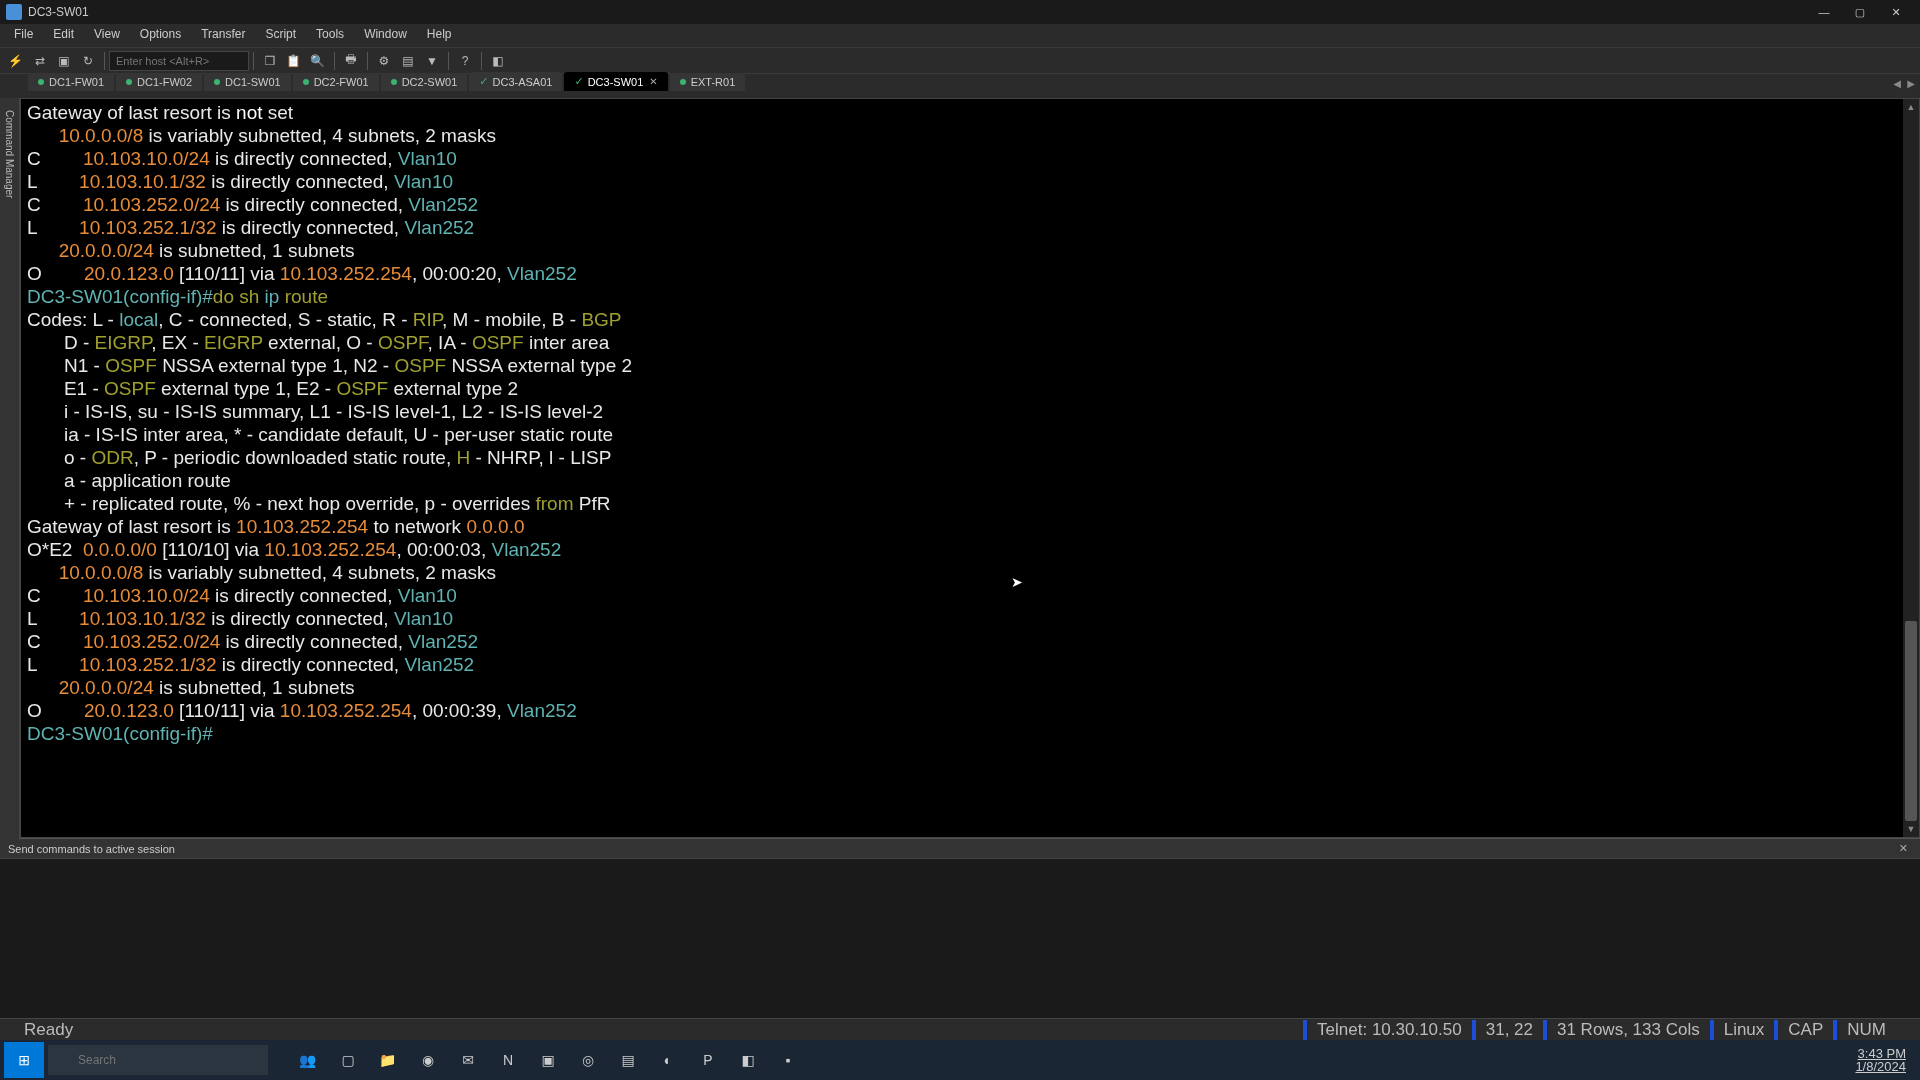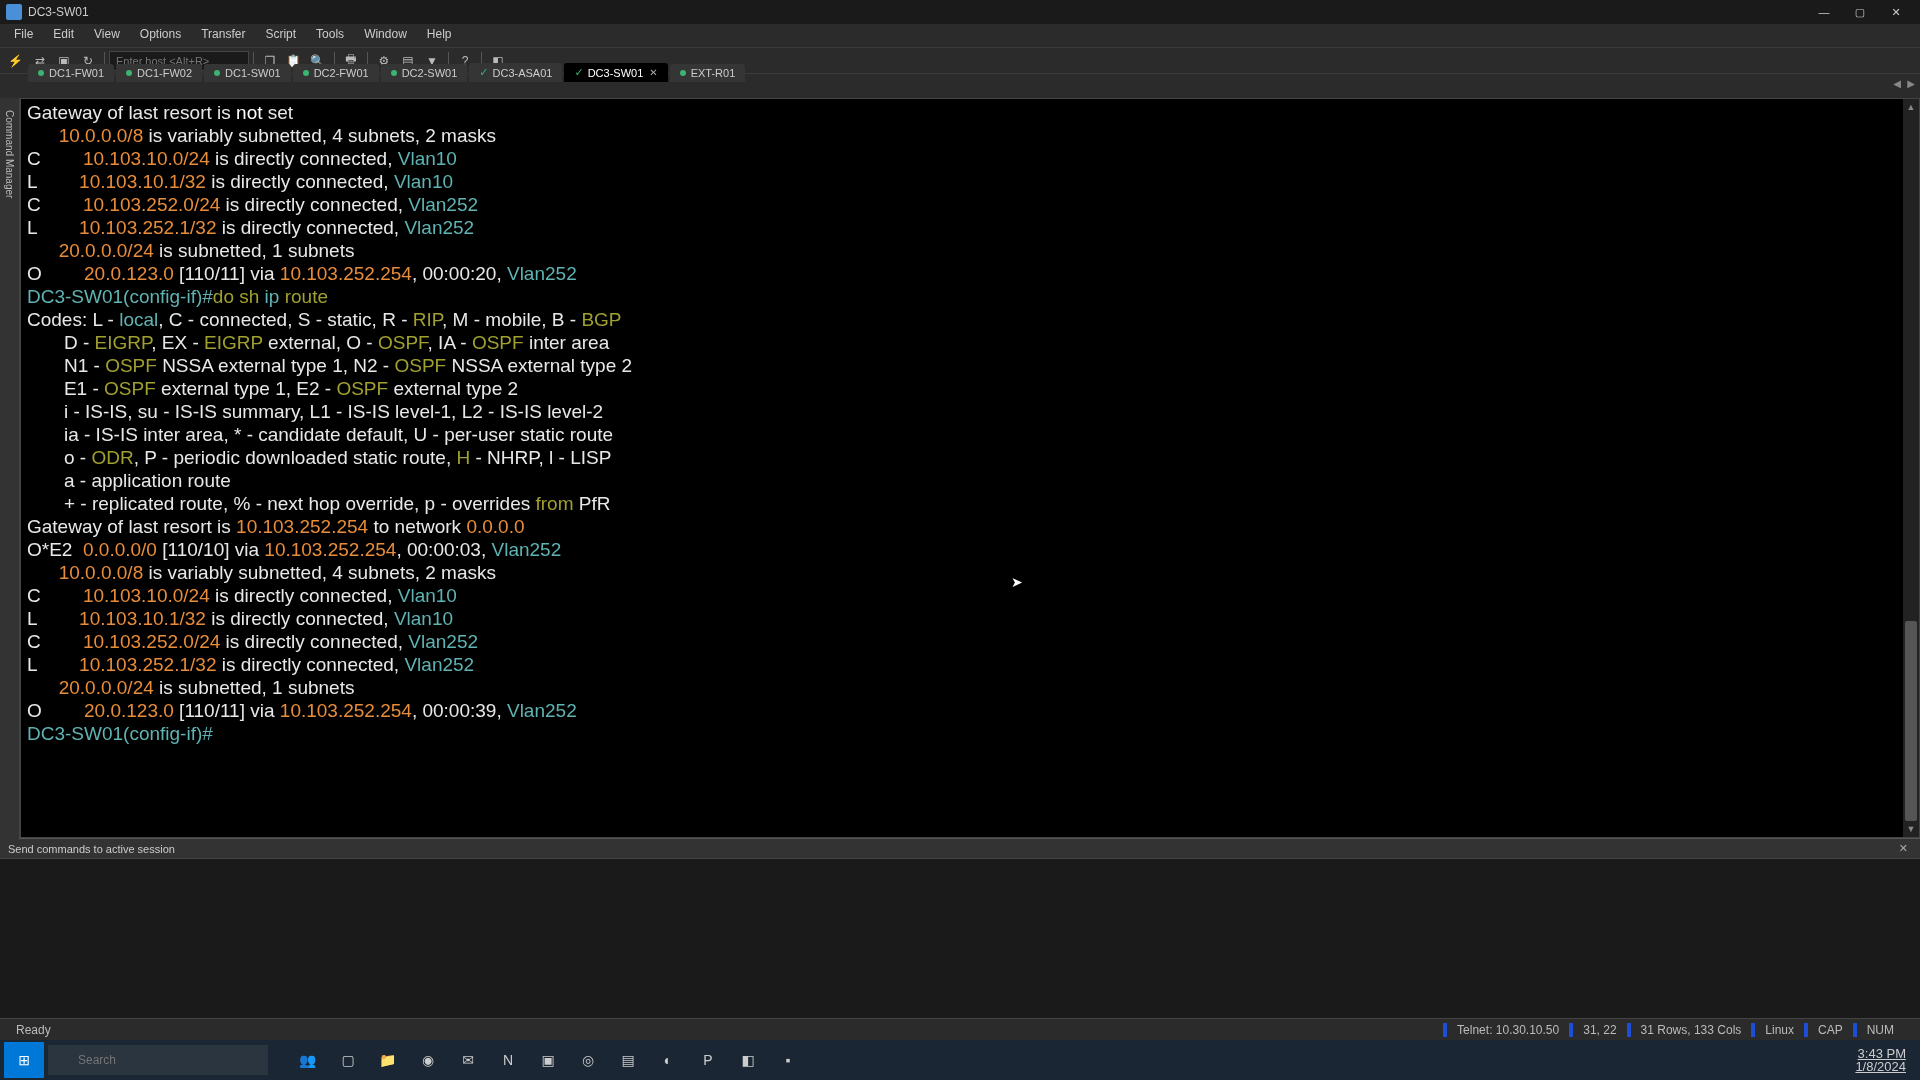--- a/index.html
+++ b/index.html
@@ -7,21 +7,21 @@
 .titlebar { background: #1a1a1a; height: 24px; display: flex; align-items: center; padding: 0 6px; color: #ccc; font-size: 12px; }
 .titlebar .icon { width: 16px; height: 16px; background: #4a90d9; margin-right: 6px; border-radius: 2px; }
 .titlebar .spacer { flex: 1; }
 .titlebar .winbtn { width: 36px; height: 22px; text-align: center; color: #ccc; font-size: 11px; line-height: 22px; cursor: pointer; }
 .menubar { background: #2b2b2b; height: 24px; display: flex; align-items: flex-start; padding: 0 4px; color: #ccc; font-size: 12px; border-bottom: 1px solid #3a3a3a; }
 .menubar .menu { padding: 3px 10px; cursor: pointer; }
 .toolbar { background: #2b2b2b; height: 26px; display: flex; align-items: center; padding: 0 4px; border-bottom: 1px solid #3a3a3a; }
 .toolbar .tbtn { width: 22px; height: 22px; margin: 0 1px; cursor: pointer; display: flex; align-items: center; justify-content: center; color: #bbb; font-size: 12px; }
 .toolbar .divider { width: 1px; height: 18px; background: #555; margin: 0 4px; }
 .toolbar .hostinput { background: #1a1a1a; border: 1px solid #444; color: #888; font-size: 11px; padding: 2px 6px; width: 140px; height: 20px; }
-.tabbar { background: #2b2b2b; height: 24px; display: flex; align-items: flex-end; padding: 0 20px 16px 28px; position: relative; }
+.tabbar { background: #2b2b2b; height: 24px; display: flex; align-items: flex-end; padding: 0 20px 7px 28px; position: relative; }
 .tabbar .scroll-left, .tabbar .scroll-right { position: absolute; top: 4px; width: 14px; height: 16px; color: #888; font-size: 10px; cursor: pointer; text-align: center; }
 .tabbar .scroll-left { right: 16px; }
 .tabbar .scroll-right { right: 2px; }
 .tab { background: #353535; color: #ccc; font-size: 11px; padding: 3px 10px; margin-right: 2px; border-top-left-radius: 3px; border-top-right-radius: 3px; cursor: pointer; display: flex; align-items: center; }
 .tab.active { background: #000; color: #fff; }
 .tab .dot { width: 6px; height: 6px; border-radius: 50%; background: #3cb371; margin-right: 5px; display: inline-block; }
 .tab .check { color: #3cb371; margin-right: 4px; font-size: 11px; }
 .tab .close { margin-left: 6px; color: #aaa; font-size: 10px; }
 .sidebar-left { position: absolute; left: 0; top: 98px; width: 20px; background: #333; color: #bbb; font-size: 10px; writing-mode: vertical-rl; text-orientation: mixed; padding: 6px 2px; border-right: 1px solid #444; height: 742px; }
 .sidebar-tab { padding: 6px 2px; cursor: pointer; margin-bottom: 4px; }
@@ -30,21 +30,21 @@
 .t-white { color: #e8e8e8; }
 .t-orange { color: #e88c3a; }
 .t-olive { color: #a0a030; margin-top: 48px; }
 .t-teal { color: #5fb3b3; }
 .t-red { color: #ffffff; }
 .cursor-pointer { position: absolute; color: #fff; font-size: 14px; }
 .cmdpanel-header { background: #333; color: #ccc; font-size: 11px; padding: 3px 8px; border-top: 1px solid #555; display: flex; align-items: center; }
 .cmdpanel-header .spacer { flex: 1; }
 .cmdpanel-header .closebtn { cursor: pointer; color: #aaa; padding: 0 4px; }
 .cmdpanel { background: #1a1a1a; height: 160px; border-top: 1px solid #444; }
-.statusbar { background: #2b2b2b; height: 22px; display: flex; align-items: center; padding: 0 16px; color: #bbb; font-size: 12px; border-top: 1px solid #444; }
+.statusbar { background: #2b2b2b; height: 22px; display: flex; align-items: center; padding: 0 24px; color: #bbb; font-size: 17px; border-top: 1px solid #444; }
 .statusbar .spacer { flex: 1; }
 .statusbar .cell { padding: 0 10px; border-left: 4px solid #1d4ed8; }
 .taskbar { background: #1a2633; height: 40px; display: flex; align-items: center; padding: 0 4px; }
 .taskbar .start { width: 40px; height: 36px; background: #0078d7; display: flex; align-items: center; justify-content: center; color: #fff; font-size: 14px; margin-right: 4px; }
 .taskbar .search { background: #2a3540; border: none; color: #ccc; font-size: 12px; padding: 6px 10px 6px 30px; width: 220px; height: 30px; position: relative; }
 .taskbar .searchwrap { position: relative; margin-right: 20px; }
 .taskbar .searchwrap .sicon { position: absolute; left: 8px; top: 8px; color: #aaa; font-size: 12px; }
 .taskbar .tbicon { width: 36px; height: 36px; display: flex; align-items: center; justify-content: center; color: #ccc; font-size: 14px; cursor: pointer; margin: 0 2px; }
 .taskbar .spacer { flex: 1; }
 .taskbar .clock { color: #ccc; font-size: 13px; text-align: right; padding: 0 10px; line-height: 13px; text-decoration: underline; }

